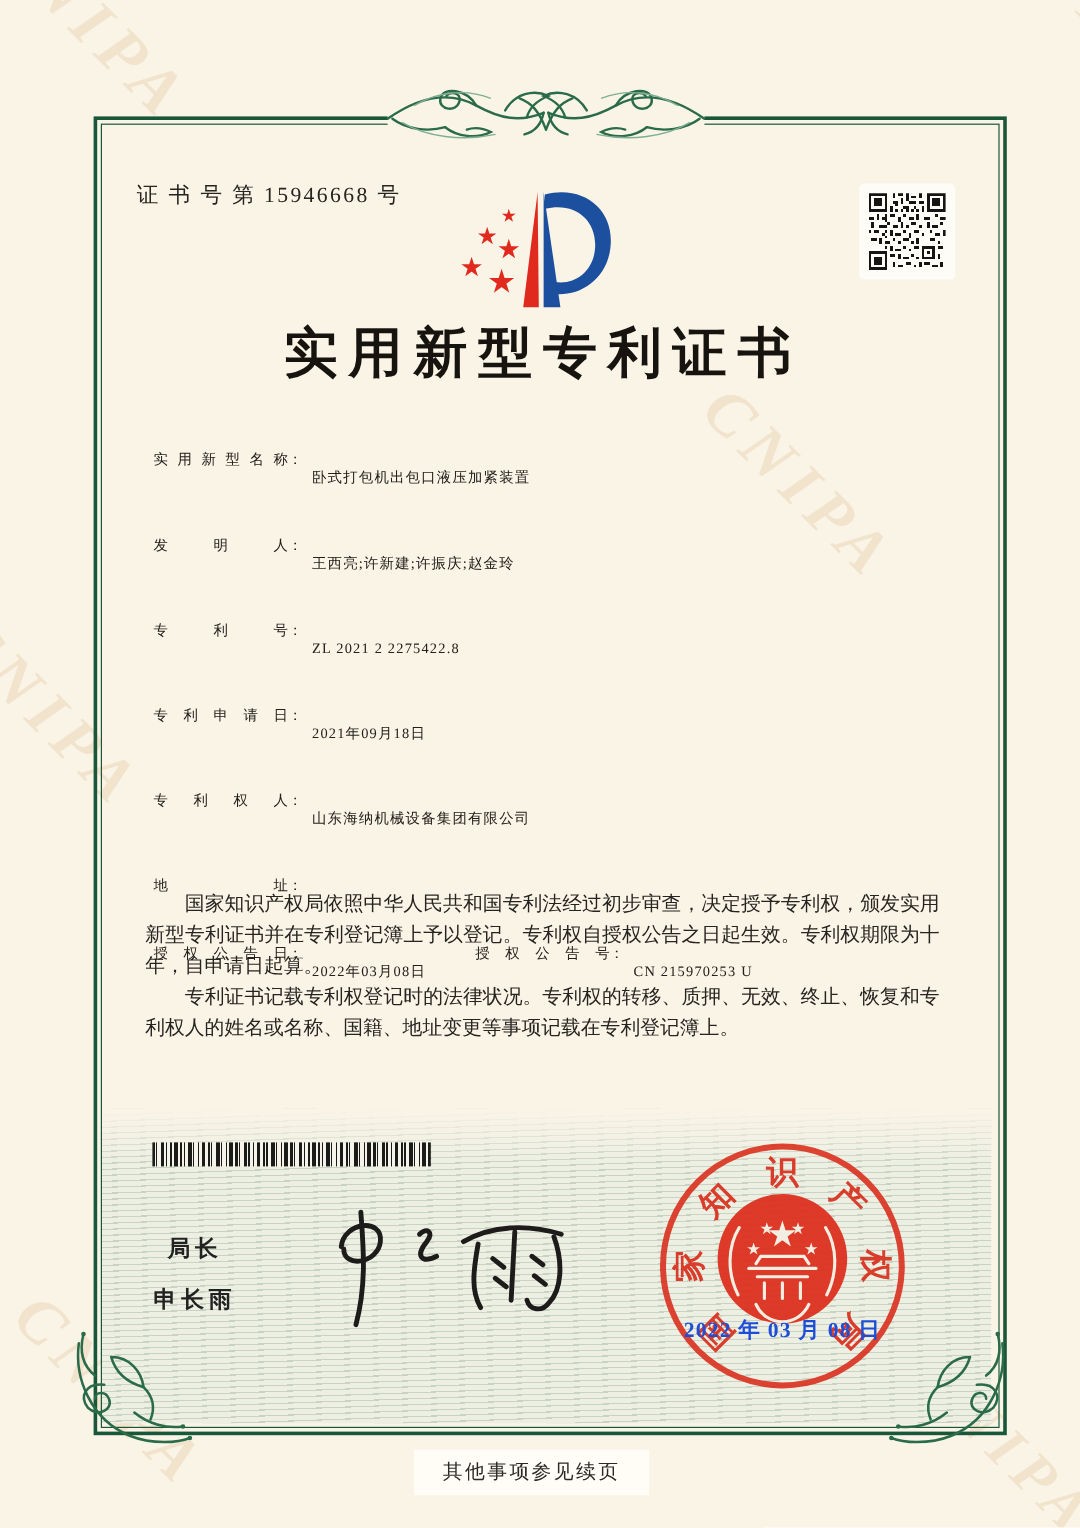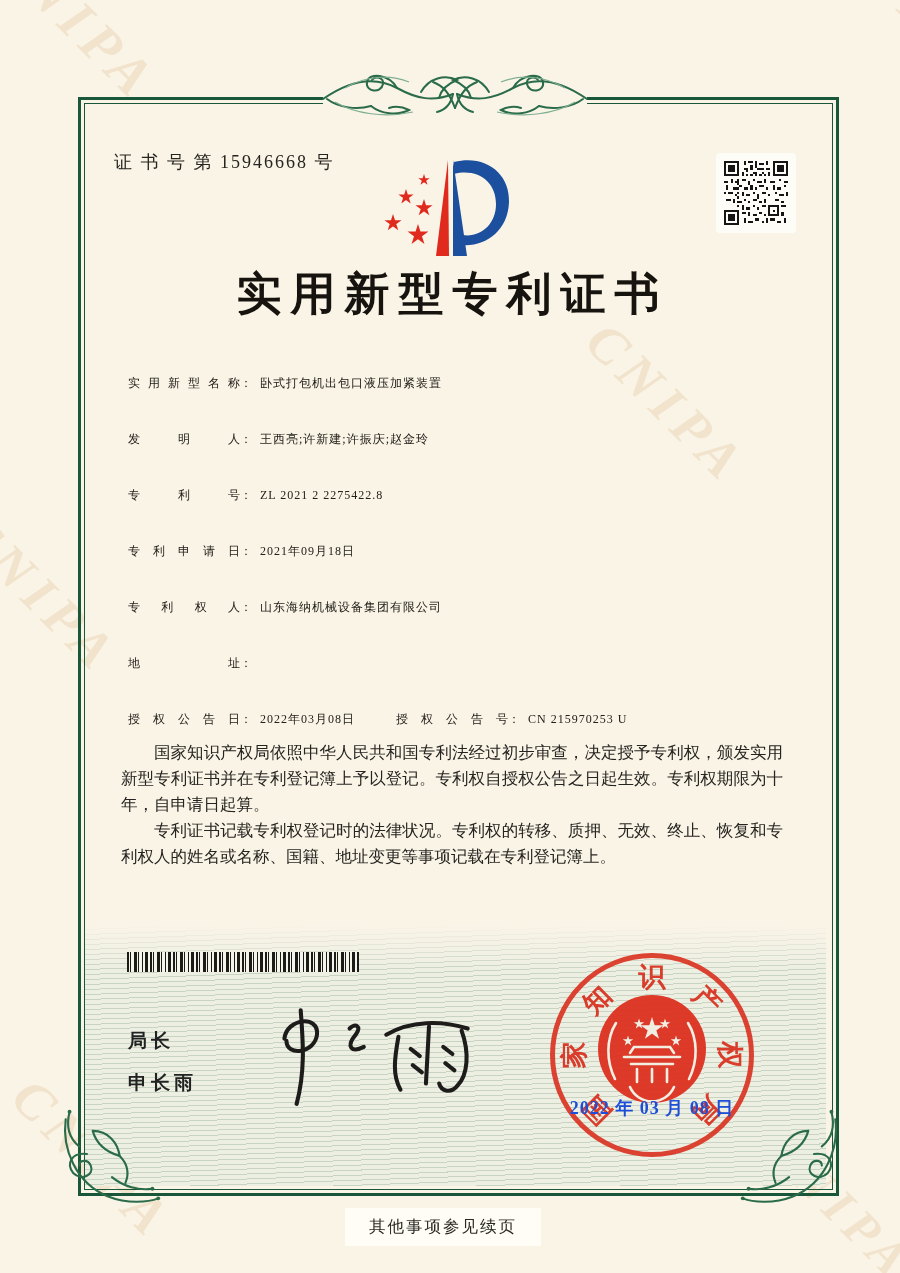--- a/index.html
+++ b/index.html
@@ -34,38 +34,38 @@
   .qr-box{position:absolute;left:716px;top:153px;width:80px;height:80px;background:#fdfcf7;
           border-radius:4px;display:flex;align-items:center;justify-content:center;}
   .title{position:absolute;left:0;top:264px;width:905px;text-align:center;
          font-size:45px;font-weight:700;letter-spacing:9px;color:#17140f;}
 
   
   .fields{position:absolute;left:128px;top:370px;width:668px;font-size:12px;color:#22201b;}
   .frow{display:flex;line-height:26px;margin-bottom:30px;white-space:nowrap;}
   .flabel{display:inline-block;width:112px;text-align:justify;text-align-last:justify;}
   .fcolon{display:inline-block;width:20px;}
-  .fvalue{letter-spacing:1px;}
+  .fvalue{letter-spacing:1px;margin-top:15px;}
   .grant-row{position:relative;margin-top:27px;height:26px;}
   .grant-right{position:absolute;left:268px;top:0;display:flex;white-space:nowrap;}
 
   
   .paras{position:absolute;left:121px;top:740px;width:662px;font-size:16.5px;line-height:26px;
          color:#262420;text-align:justify;}
   .paras p{margin:0;text-indent:2em;font-family:Liberation Serif, serif;}
 
   
   .barcode{position:absolute;left:127px;top:952px;width:232px;height:20px;
      background:repeating-linear-gradient(90deg,
        #1b1b18 0 2px,#f6f4ea 2px 3px,#1b1b18 3px 4px,#f6f4ea 4px 7px,
        #1b1b18 7px 10px,#f6f4ea 10px 11px,#1b1b18 11px 12px,#f6f4ea 12px 15px,
        #1b1b18 15px 16px,#f6f4ea 16px 18px,#1b1b18 18px 21px,#f6f4ea 21px 23px);}
   .signer{position:absolute;left:128px;top:1028px;font-family:"Liberation Sans","DejaVu Sans",sans-serif;
           font-size:19px;font-weight:600;color:#222;letter-spacing:4px;}
-  .signer div{margin-bottom:16px;}
+  .signer div{margin-bottom:16px;text-align:center;}
   .signature{position:absolute;left:253px;top:998px;}
 
   .seal{position:absolute;left:550px;top:953px;width:204px;height:204px;z-index:4;}
   .seal-ring{position:absolute;inset:0;border:5px solid #da2a18;border-radius:50%;opacity:.88;}
   .seal-char{position:absolute;left:50%;top:50%;width:32px;height:32px;margin:-16px 0 0 -16px;
      display:flex;align-items:center;justify-content:center;
      transform:rotate(var(--a)) translateY(-78px);
      font-size:27px;font-weight:700;color:#d92a18;opacity:.9;}
   .seal-emblem{position:absolute;left:36px;top:30px;opacity:.92;}
   .seal-date{position:absolute;left:552px;top:1096px;width:200px;text-align:center;z-index:5;

